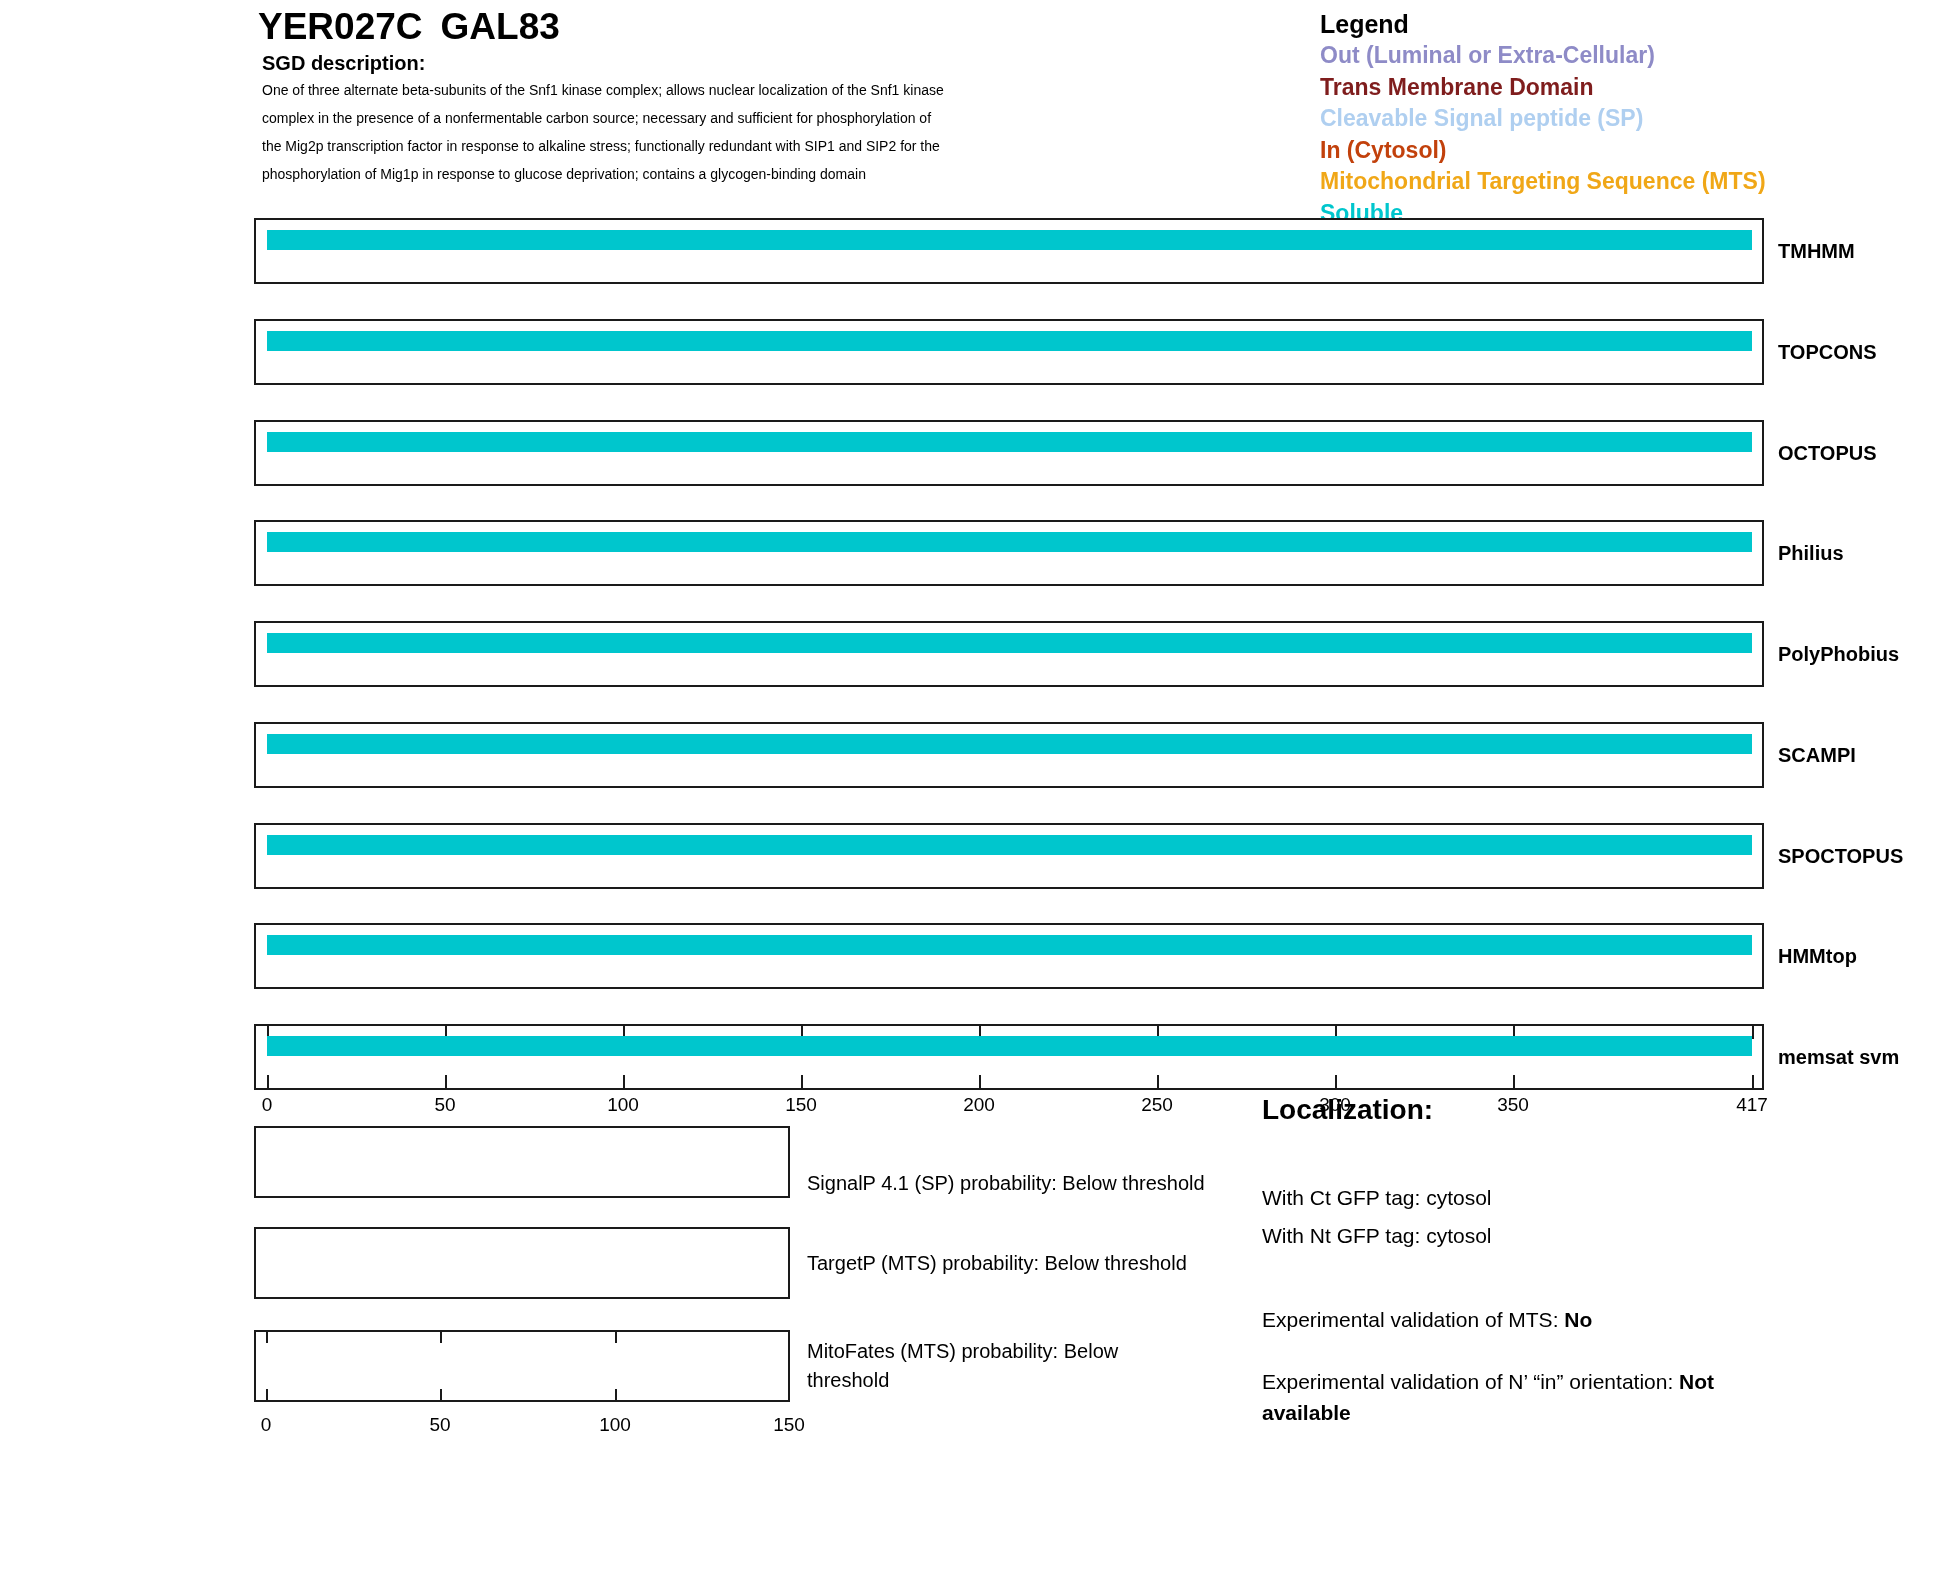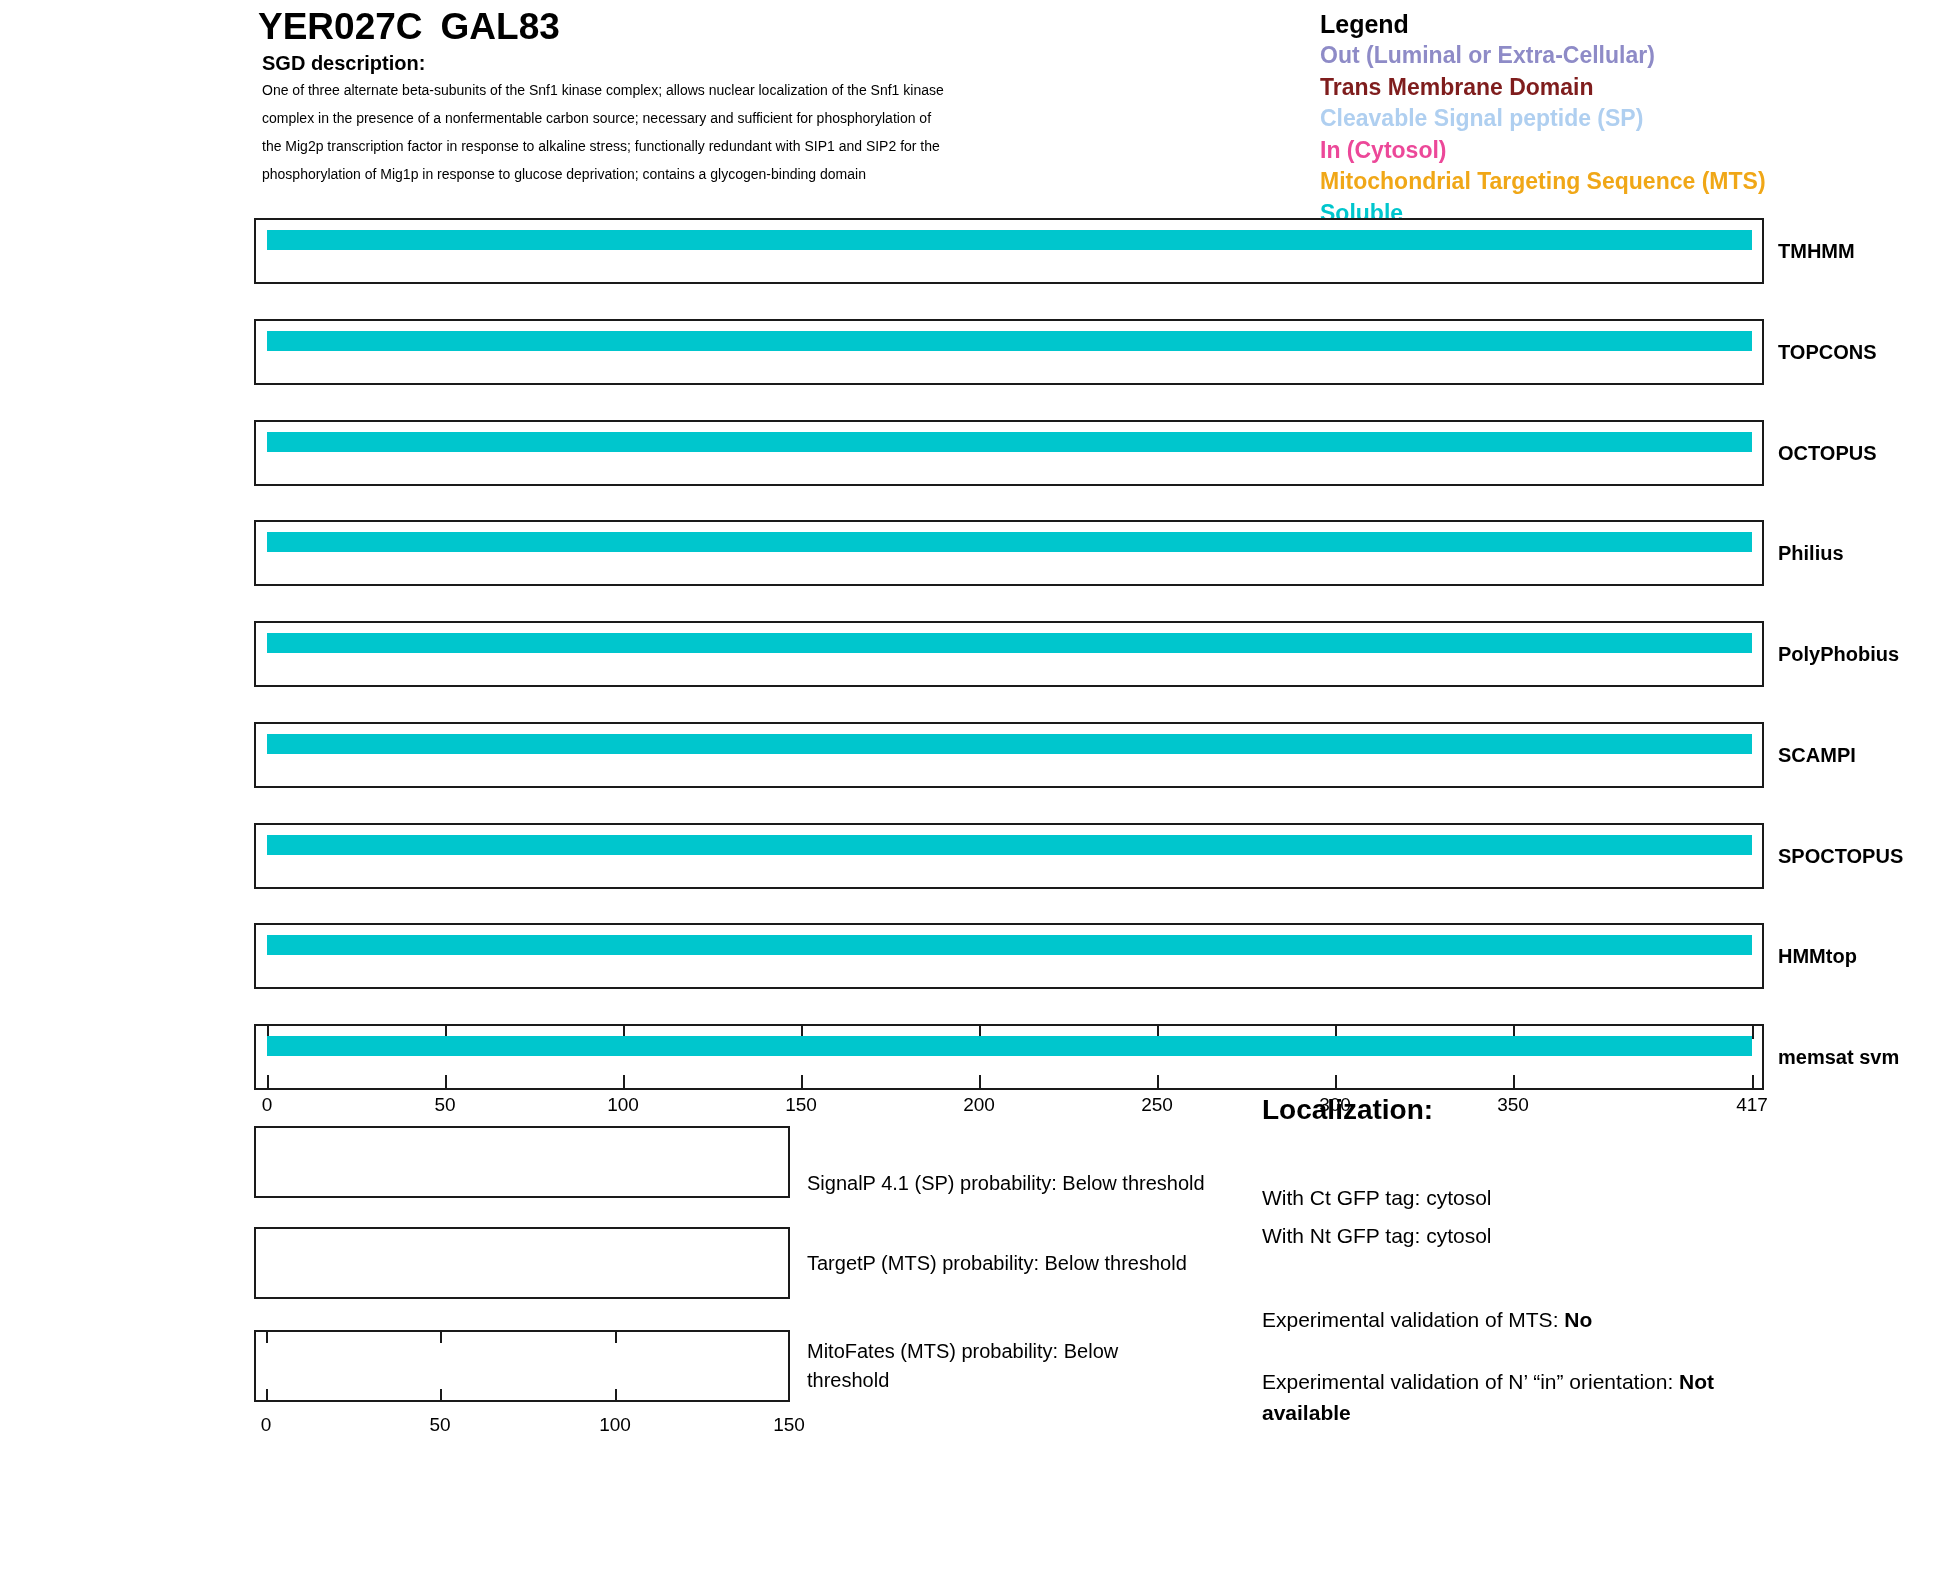--- a/index.html
+++ b/index.html
@@ -48,21 +48,21 @@
     <div>the Mig2p transcription factor in response to alkaline stress; functionally redundant with SIP1 and SIP2 for the</div>
     <div>phosphorylation of Mig1p in response to glucose deprivation; contains a glycogen-binding domain</div>
   </div>
 
   <div id="legend">
     <div id="legend-title">Legend</div>
     <div id="legend-items">
         <div class="legend-item" style="color: rgb(142, 139, 199);">Out (Luminal or Extra-Cellular)</div>
         <div class="legend-item" style="color: #7f1d1d;">Trans Membrane Domain</div>
         <div class="legend-item" style="color: rgb(175, 207, 240);">Cleavable Signal peptide (SP)</div>
-        <div class="legend-item" style="color: #ec4899;">In (Cytosol)</div>
+        <div class="legend-item" style="color: #c2410c;">In (Cytosol)</div>
         <div class="legend-item" style="color: rgb(240, 167, 23);">Mitochondrial Targeting Sequence (MTS)</div>
         <div class="legend-item" style="color: rgb(0, 198, 205);">Soluble</div>
       </div>
   </div>
 
   <div id="loc-heading">Localization:</div>
   <div id="loc-ct">With Ct GFP tag: cytosol</div>
   <div id="loc-nt">With Nt GFP tag: cytosol</div>
   <div id="loc-mts">
     <span>Experimental validation of MTS:</span>

